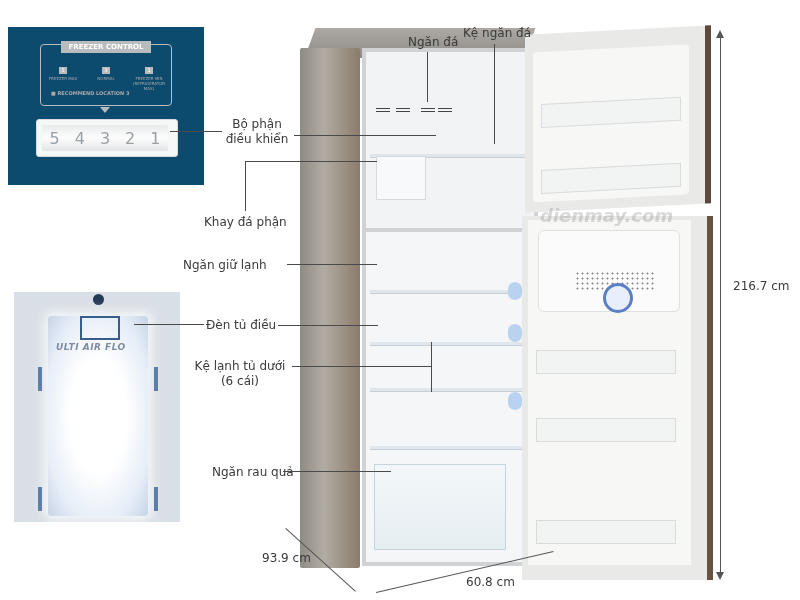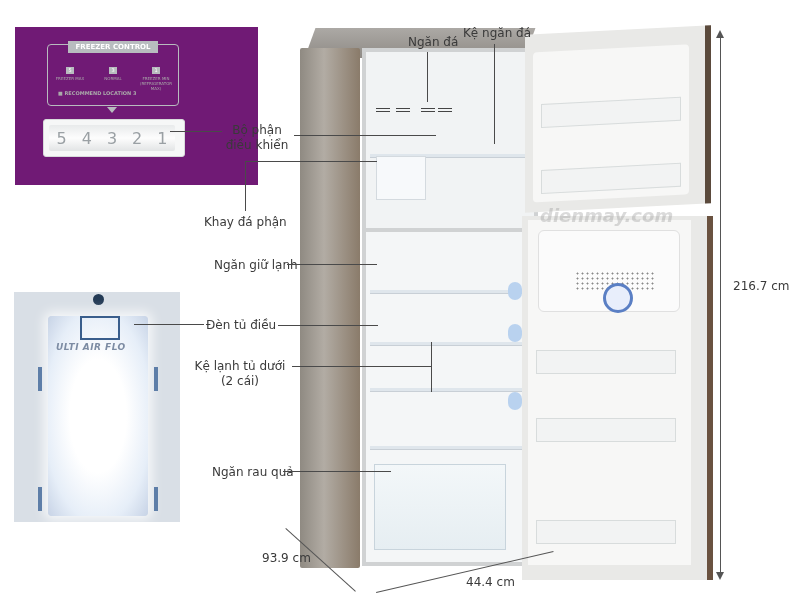--- a/index.html
+++ b/index.html
@@ -6,21 +6,21 @@
   body { width:800px; height:600px; background:#ffffff; position:relative; overflow:hidden;
          font-family:"DejaVu Sans", "Liberation Sans", sans-serif; color:#333; }
   .abs { position:absolute; }
   .label { position:absolute; font-size:12px; color:#3a3a3a; white-space:nowrap; line-height:15px; }
   .label.center { text-align:center; }
   .leader { position:absolute; background:#4a4a4a; }
   .hline { height:1px; }
   .vline { width:1px; }
 
   
-  .inset-control { left:15px; top:27px; width:196px; height:158px; background:#701a75;padding-left:47px; }
+  .inset-control { left:8px; top:27px; width:196px; height:158px; background:#0c4a6e; }
   .fc-panel { position:absolute; left:32px; top:17px; width:130px; height:60px; border:1.5px solid #b8bcbf; border-radius:4px; }
   .fc-title { position:absolute; left:20px; top:-4px; width:90px; height:12px; background:#b8bcbf; color:#fff;
               font-size:7px; font-weight:bold; text-align:center; line-height:12px; }
   .fc-opt { position:absolute; top:22px; font-size:4px; color:#aaa; text-align:center; width:36px; }
   .fc-opt .num { display:block; margin:0 auto 2px; width:8px; height:7px; background:#b8bcbf; color:#fff; font-size:5px; line-height:7px; }
   .fc-rec { position:absolute; left:10px; top:45px; font-size:5px; color:#aaa; font-weight:bold; }
   .fc-arrow { position:absolute; left:92px; top:80px; width:0; height:0; border-left:5px solid transparent; border-right:5px solid transparent; border-top:6px solid #b8bcbf; }
   .dial-wrap { position:absolute; left:28px; top:92px; width:140px; height:36px; border:1px solid #d8dadb; background:#f6f7f7; border-radius:3px; }
   .dial { position:absolute; left:5px; top:5px; width:126px; height:26px; background:linear-gradient(#e8eaeb,#fdfdfd 50%,#e2e4e5);
           display:flex; justify-content:space-around; align-items:center; border-radius:2px; }
@@ -144,50 +144,50 @@
   </div>
 </div>
 <div class="abs watermark">dienmay.com</div>
 
 <div class="label" style="left:408px;top:35px">Ngăn đá</div>
 <div class="leader vline" style="left:427px;top:52px;height:50px"></div>
 
 <div class="label" style="left:463px;top:26px">Kệ ngăn đá</div>
 <div class="leader vline" style="left:494px;top:44px;height:100px"></div>
 
-<div class="label center" style="left:224px;top:123px;width:66px">
+<div class="label center" style="left:224px;top:117px;width:66px">
   <div>Bộ phận</div>
   <div>điều khiển</div>
 </div>
 <div class="leader hline" style="left:170px;top:131px;width:52px"></div>
 <div class="leader hline" style="left:294px;top:135px;width:142px"></div>
 
 <div class="label" style="left:204px;top:215px">Khay đá phận</div>
 <div class="leader vline" style="left:245px;top:161px;height:50px"></div>
 <div class="leader hline" style="left:245px;top:161px;width:132px"></div>
 
-<div class="label" style="left:214px;top:258px">Ngăn giữ lạnh</div>
+<div class="label" style="left:183px;top:258px">Ngăn giữ lạnh</div>
 <div class="leader hline" style="left:287px;top:264px;width:90px"></div>
 
 <div class="label" style="left:206px;top:318px">Đèn tủ điều</div>
 <div class="leader hline" style="left:134px;top:324px;width:70px"></div>
 <div class="leader hline" style="left:278px;top:325px;width:100px"></div>
 
 <div class="label center" style="left:190px;top:359px;width:100px">
   <div>Kệ lạnh tủ dưới</div>
-  <div>(2 cái)</div>
+  <div>(6 cái)</div>
 </div>
 <div class="leader hline" style="left:292px;top:366px;width:140px"></div>
 <div class="leader vline" style="left:431px;top:342px;height:50px"></div>
 
 <div class="label" style="left:212px;top:465px">Ngăn rau quả</div>
 <div class="leader hline" style="left:283px;top:471px;width:108px"></div>
 
 <div class="abs" style="left:720px;top:32px;width:1px;height:545px;background:#555"></div>
 <div class="arrowhead" style="left:716px;top:30px;border-left:4px solid transparent;border-right:4px solid transparent;border-bottom:8px solid #555"></div>
 <div class="arrowhead" style="left:716px;top:572px;border-left:4px solid transparent;border-right:4px solid transparent;border-top:8px solid #555"></div>
 <div class="label" style="left:733px;top:279px">216.7 cm</div>
 
 <div class="dim-line" style="left:286px;top:528px;width:94px;transform:rotate(42deg)"></div>
 <div class="label" style="left:262px;top:551px">93.9 cm</div>
 
 <div class="dim-line" style="left:376px;top:592px;width:182px;transform:rotate(-13deg)"></div>
-<div class="label" style="left:466px;top:575px">44.4 cm</div>
+<div class="label" style="left:466px;top:575px">60.8 cm</div>
 
 </body></html>

